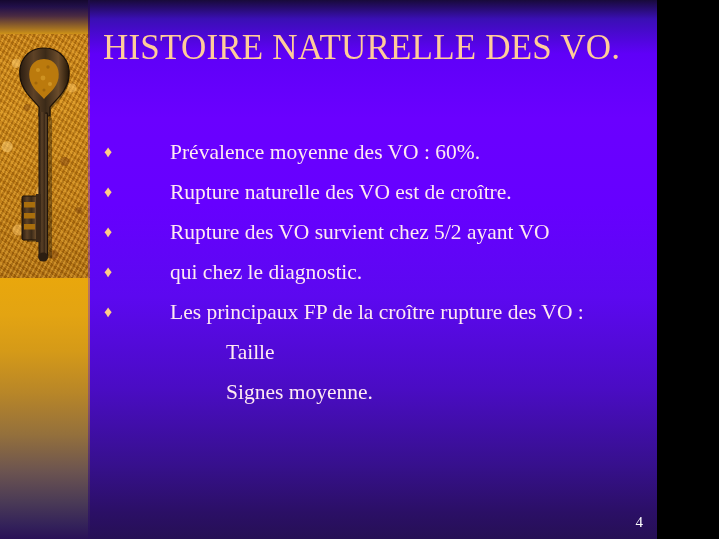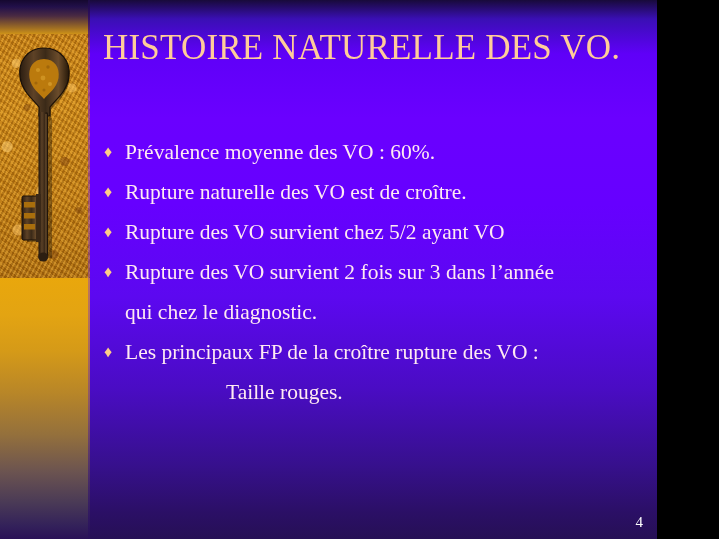--- a/index.html
+++ b/index.html
@@ -138,20 +138,21 @@
   .bullet-mark {
     flex: 0 0 auto;
     width: 21px;
     color: #ffcc88;
     font-size: 16px;
     line-height: 40px;
     text-align: left;
   }
   .bullet-text {
     flex: 1 1 auto;
+    margin-left: 45px;
   }
   .bullet-text .wrap2 {
     display: block;
   }
   .subline {
     padding-left: 122px;
   }
 
   
   #pagenum {
@@ -244,29 +245,29 @@
     </div>
 
     <div class="bullet-row">
       <span class="bullet-mark">♦</span>
       <span class="bullet-text">Rupture des VO survient chez 5/2 ayant VO</span>
     </div>
 
     <div class="bullet-row">
       <span class="bullet-mark">♦</span>
       <span class="bullet-text">
-        <span class="wrap2">Rupture des VO survient 2 fois sur 3 dans l’année</span>
         <span class="wrap2">qui chez le diagnostic.</span>
       </span>
     </div>
 
     <div class="bullet-row">
       <span class="bullet-mark">♦</span>
       <span class="bullet-text">Les principaux FP de la croître rupture des VO :</span>
     </div>
 
-    <div class="subline">Taille rouges.</div>
+    <div class="subline">Taille</div>
+    <div class="subline">Signes moyenne.</div>
 
   </div>
 
   <div id="pagenum">4</div>
 
 </div>
 
 </body></html>

